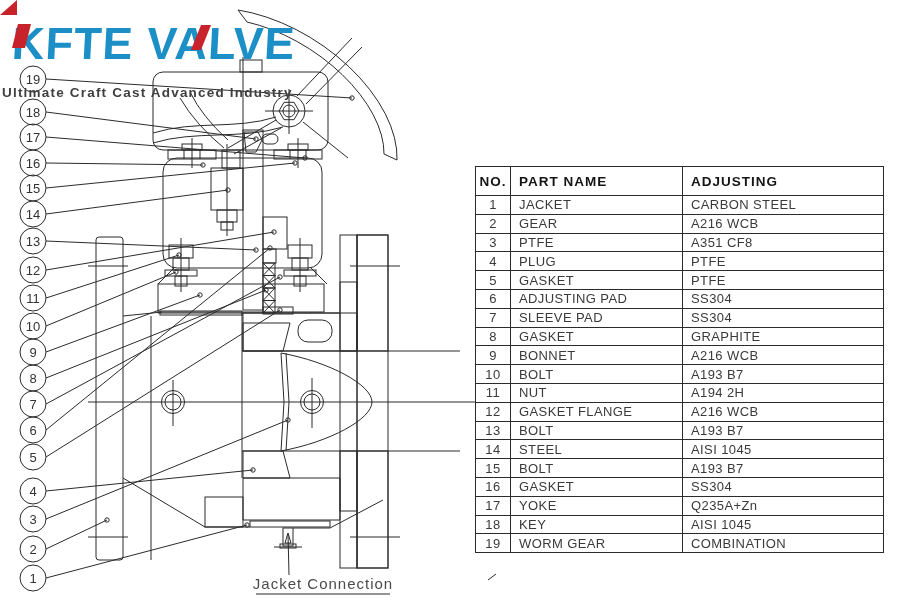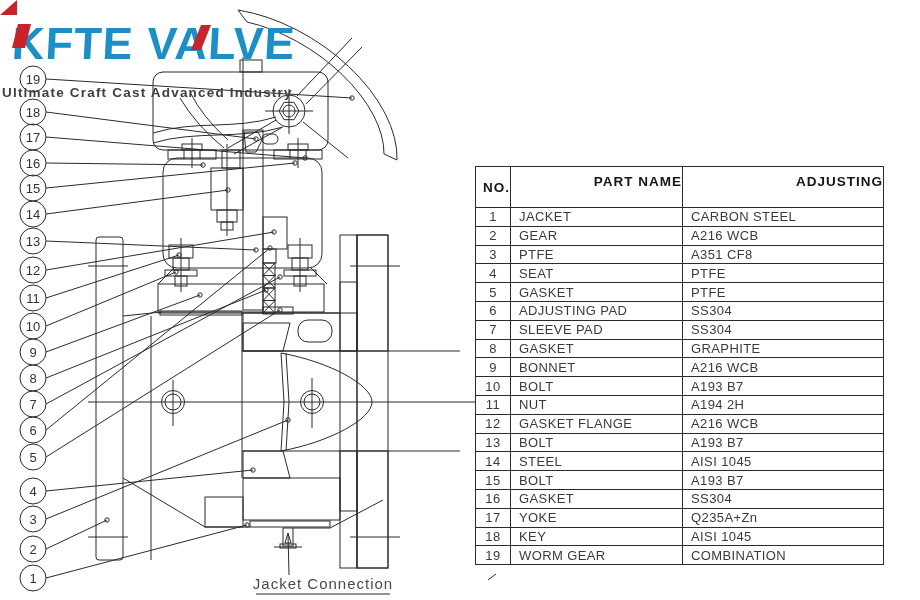--- a/index.html
+++ b/index.html
@@ -35,22 +35,22 @@
         text-anchor:middle;}
   .lbl{font-family:"Liberation Sans",sans-serif;font-size:15px;fill:#4a4a4a;stroke:none;
        letter-spacing:1px;text-anchor:middle;}
 
   
   .parts{position:absolute;left:475px;top:166px;z-index:4;border-collapse:collapse;
          table-layout:fixed;background:#fff;}
   .parts,.parts th,.parts td{border:1px solid #2b2b2b;}
   .parts{border-width:1.5px;}
   .parts th{height:28px;font-size:13.5px;font-weight:bold;color:#151515;
-            text-align:right;padding:0 0 12px 8px;letter-spacing:1px;}
-  .parts th.cno{padding:0;}
+            text-align:left;padding:0 0 0 8px;letter-spacing:1px;}
+  .parts th.cno{text-align:center;padding:0;}
   .parts td{height:17.8px;font-size:13px;color:#3a3a3a;padding:0 0 0 8px;
             line-height:1;letter-spacing:0.4px;white-space:nowrap;overflow:hidden;}
   .parts td.cno{text-align:center;padding:0;}
   .col-no{width:35px;}.col-part{width:172px;}.col-mat{width:201px;}
 </style>
 </head>
 <body>
 
 <div class="logo">
   <div class="brand">KFTE VALVE</div>
@@ -408,21 +408,21 @@
         <td>GEAR</td>
         <td>A216 WCB</td>
       </tr>
     <tr>
         <td class="cno">3</td>
         <td>PTFE</td>
         <td>A351 CF8</td>
       </tr>
     <tr>
         <td class="cno">4</td>
-        <td>SEAT</td>
+        <td>PLUG</td>
         <td>PTFE</td>
       </tr>
     <tr>
         <td class="cno">5</td>
         <td>GASKET</td>
         <td>PTFE</td>
       </tr>
     <tr>
         <td class="cno">6</td>
         <td>ADJUSTING PAD</td>

